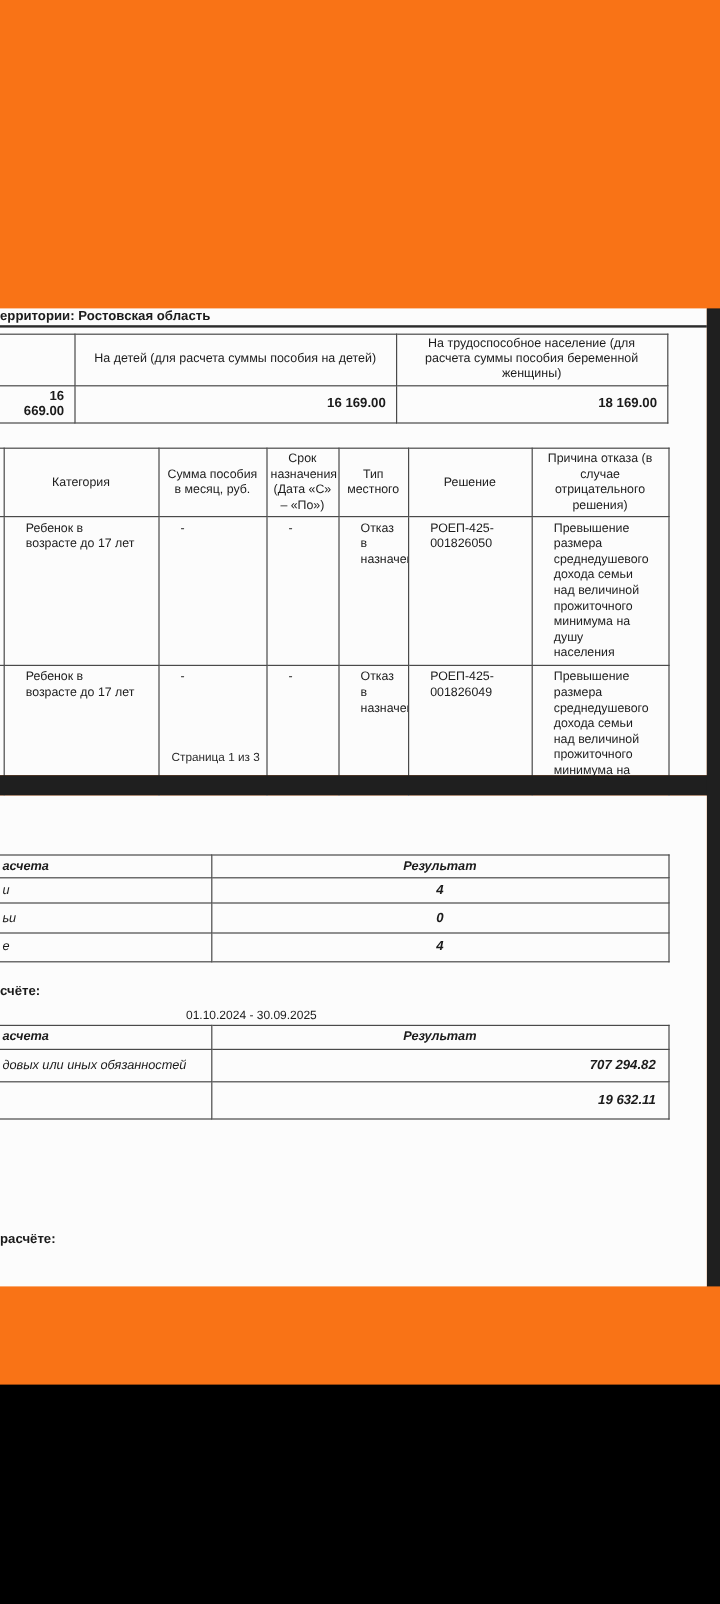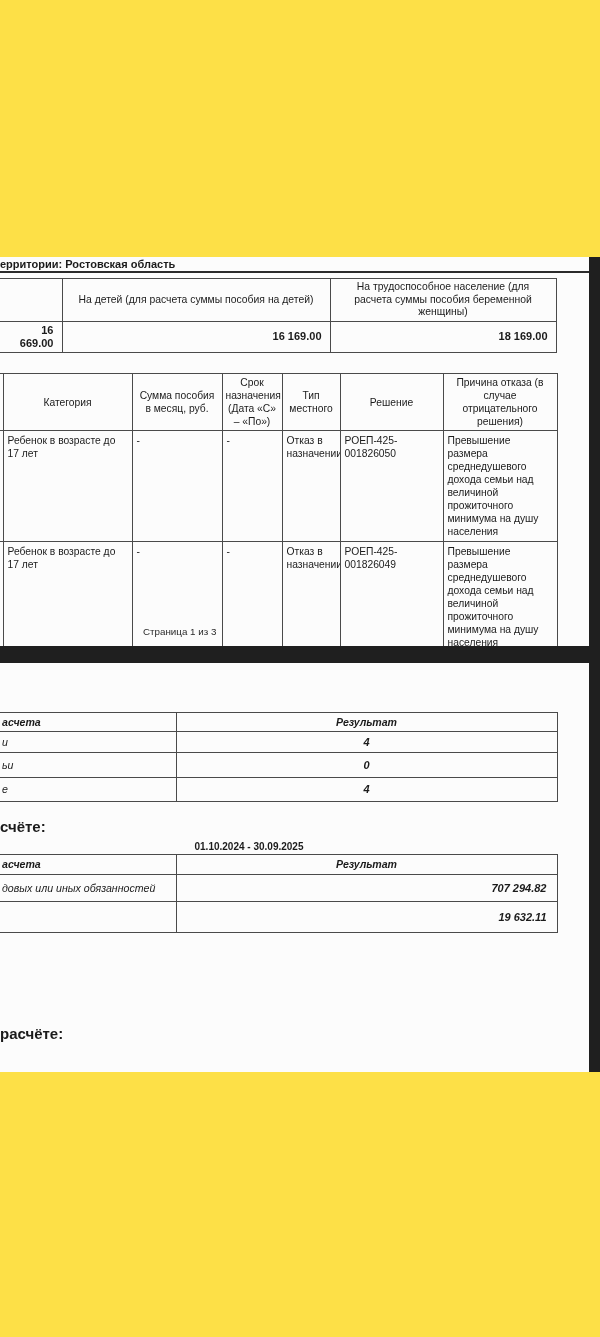--- a/index.html
+++ b/index.html
@@ -1,16 +1,16 @@
 <!DOCTYPE html>
 <html><head>
 <meta charset="utf-8">
 <style>
   html,body{margin:0;padding:0;background:#000;}
-  .canvas{position:relative;width:600px;height:1337px;background:#fde047;overflow:hidden;
+  .canvas{position:relative;width:600px;height:1154px;background:#f97316;overflow:hidden;
           font-family:"Liberation Sans", sans-serif;color:#1b1b1b;}
   .page{position:absolute;left:0;width:589px;background:#fcfcfc;}
   .page1{top:257px;height:389px;}
   .page2{top:663px;height:409px;}
   .side-strip{position:absolute;left:589px;top:257px;width:11px;height:815px;background:#1f1f1f;}
   .page-divider{position:absolute;left:0;top:646px;width:600px;height:17px;background:#1f1f1f;}
 
   .territory{position:absolute;top:1px;left:0;width:589px;font-size:11px;font-weight:bold;
              line-height:12px;padding-bottom:1px;border-bottom:2px solid #2b2b2b;}
 
@@ -18,36 +18,36 @@
   table.doc-table td{border:1px solid #4a4a4a;overflow:hidden;box-sizing:border-box;}
   td.nolb{border-left:none !important;}
   td.hdr{text-align:center;vertical-align:middle;}
 
   table.minimums{width:556px;font-size:10.4px;line-height:12.5px;}
   table.minimums td.hdr{padding:2px 6px;}
   table.minimums td.num{font-size:11px;font-weight:bold;text-align:right;
                         vertical-align:middle;padding:0 8px;}
 
   table.decisions{width:557px;font-size:10.3px;line-height:13px;}
-  table.decisions td{vertical-align:top;padding:3px 4px;}
+  table.decisions td{vertical-align:top;padding:3px 18px;}
   table.decisions td.hdr{vertical-align:middle;padding:2px 3px;}
 
   .page-indicator{position:absolute;top:369px;left:143px;font-size:9.8px;color:#2a2a2a;}
 
   table.res2{width:557px;font-size:10.6px;line-height:13px;font-style:italic;}
   table.res2 td{padding:0 2px;vertical-align:middle;}
   table.res2 td.lbl{text-align:left;padding-left:2px;}
   table.res2 td.bold{font-weight:bold;}
   table.res2 td.cval{font-weight:bold;font-size:11px;text-align:center;}
   table.res2 td.rval{font-weight:bold;font-size:11px;text-align:right;padding-right:10px;}
   td.prelines{white-space:pre-line;}
 
-  .mini-label{position:absolute;left:0;font-size:15px;font-weight:bold;line-height:13px;}
-  .period{position:absolute;top:178px;left:169px;width:160px;text-align:center;
-          font-size:10px;font-weight:bold;}
+  .mini-label{position:absolute;left:0;font-size:11px;font-weight:bold;line-height:13px;}
+  .period{position:absolute;top:178px;left:155px;width:160px;
+          font-size:10px;font-weight:normal;}
 
   table.vehicles{width:557px;font-size:10.4px;line-height:12px;}
   table.vehicles td{text-align:center;vertical-align:middle;padding:0 2px;}
 </style>
 </head>
 <body>
 
 <div class="canvas">
 
   <div class="page page1">

